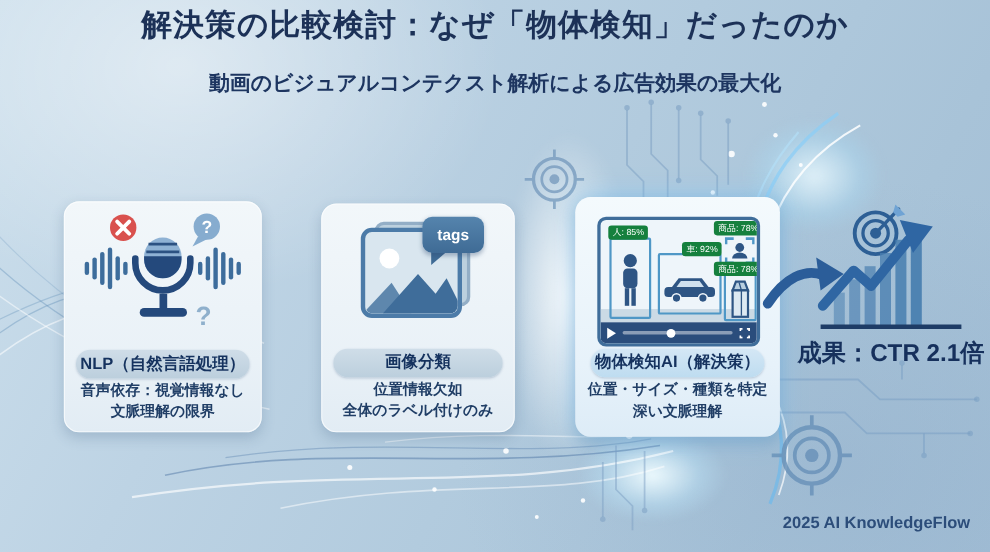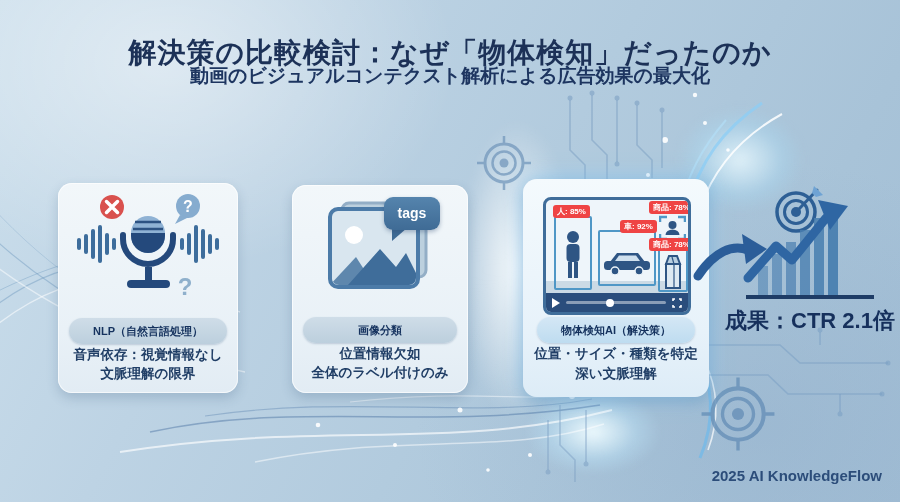--- a/index.html
+++ b/index.html
@@ -22,21 +22,21 @@
     background:radial-gradient(ellipse 50% 50% at 50% 50%, rgba(255,255,255,.92) 0%, rgba(255,255,255,0) 68%);
     filter:blur(6px); }
   .glow-burst { left:498px; top:372px; width:190px; height:120px;
     background:radial-gradient(ellipse 50% 50% at 50% 50%, rgba(240,252,255,.95) 0%, rgba(190,230,250,.4) 45%, rgba(255,255,255,0) 72%);
     filter:blur(3px); }
   .glow-flame { left:655px; top:90px;  width:170px; height:140px;
     background:radial-gradient(ellipse 50% 50% at 50% 50%, rgba(235,250,255,.8) 0%, rgba(170,220,245,.35) 50%, rgba(255,255,255,0) 75%);
     filter:blur(4px); }
 
   .title {
-    position:absolute; top:34px; left:0; width:100%; text-align:center;
+    position:absolute; top:4px; left:0; width:100%; text-align:center;
     font-size:28px; font-weight:bold; color:#1c3157; letter-spacing:1px;
   }
   .subtitle {
     position:absolute; top:63px; left:0; width:100%; text-align:center;
     font-size:19px; font-weight:600; color:#1d3560;
   }
   .footer {
     position:absolute; top:467px; right:18px;
     font-size:15px; font-weight:600; color:#2c4d7a;
   }
@@ -48,21 +48,21 @@
   }
   .card1 { left:58px;  top:183px; width:180px; height:210px; }
   .card2 { left:292px; top:185px; width:176px; height:208px; }
   .card3 { left:523px; top:179px; width:186px; height:218px;
     background:linear-gradient(180deg,#f4fafd 0%, #e7f2fa 70%, #ddecf7 100%);
     box-shadow:0 0 22px rgba(130,200,245,.65), 0 5px 12px rgba(50,80,120,.22); }
 
   .pill {
     position:absolute; left:11px; right:11px; height:26px; line-height:26px;
     border-radius:13px; text-align:center;
-    font-size:11px; font-weight:bold; color:#15325e;
+    font-size:15px; font-weight:bold; color:#15325e;
     background:linear-gradient(180deg,#cfdde8,#bccfdd);
     box-shadow:0 1px 2px rgba(60,90,130,.25);
     white-space:nowrap;
   }
   .card1 .pill { top:135px; }
   .card2 .pill { top:132px; }
   .card3 .pill { top:138px; left:14px; right:14px;
     background:linear-gradient(180deg,#d4e7f5,#bedcf0); }
 
   .desc {
@@ -93,21 +93,21 @@
     background:#2a4d7c; display:flex; align-items:center; padding:0 6px; gap:6px;
   }
   .play-tri { width:0; height:0; border-left:8px solid #fff; border-top:5px solid transparent; border-bottom:5px solid transparent; }
   .progress { flex:1; position:relative; height:3px; border-radius:2px; background:rgba(255,255,255,.45); }
   .progress-dot { position:absolute; left:40%; top:-2.5px; width:8px; height:8px; border-radius:50%; background:#fff; }
   .bbox { position:absolute; border:2px solid #4f97c6; border-radius:2px; }
   .bbox-person { left:8px;  top:16px; width:38px; height:74px; }
   .bbox-car    { left:52px; top:30px; width:58px; height:56px; }
   .bbox-milk   { left:112px; top:48px; width:30px; height:44px; }
   .chip {
-    position:absolute; background:#ef4444; color:#fff; font-size:8px; font-weight:bold;
+    position:absolute; background:#15803d; color:#fff; font-size:8px; font-weight:normal;
     line-height:1; padding:2.5px 4px; border-radius:3px; white-space:nowrap; z-index:2;
   }
   .chip-person { left:7px;  top:5px; }
   .chip-car    { left:55px; top:20px;margin-left:19px; }
   .chip-face   { left:103px; top:1px; }
   .chip-milk   { left:103px; top:38px; }
   .result-label {
     position:absolute; left:724px; top:306px; width:172px; text-align:center;
     font-size:22px; font-weight:bold; color:#16305c; white-space:nowrap;
   }

